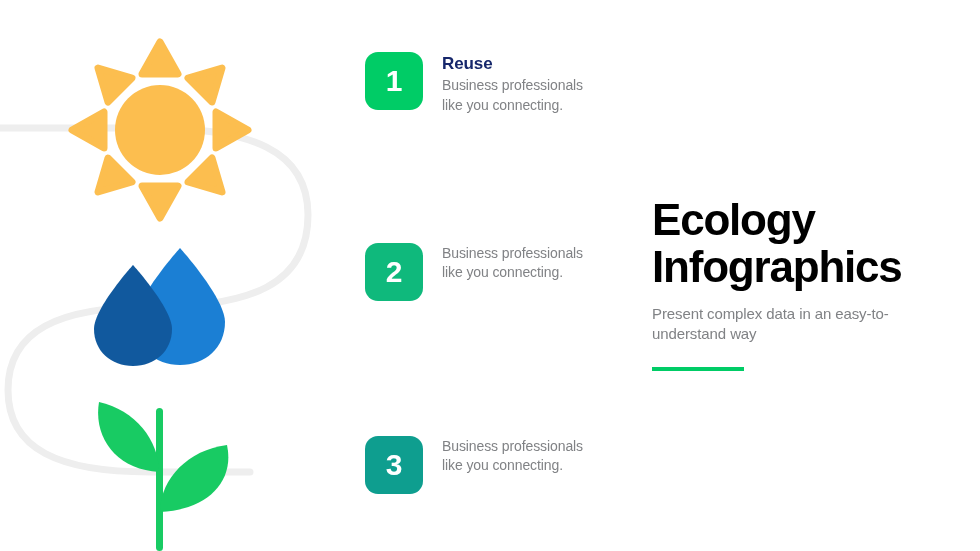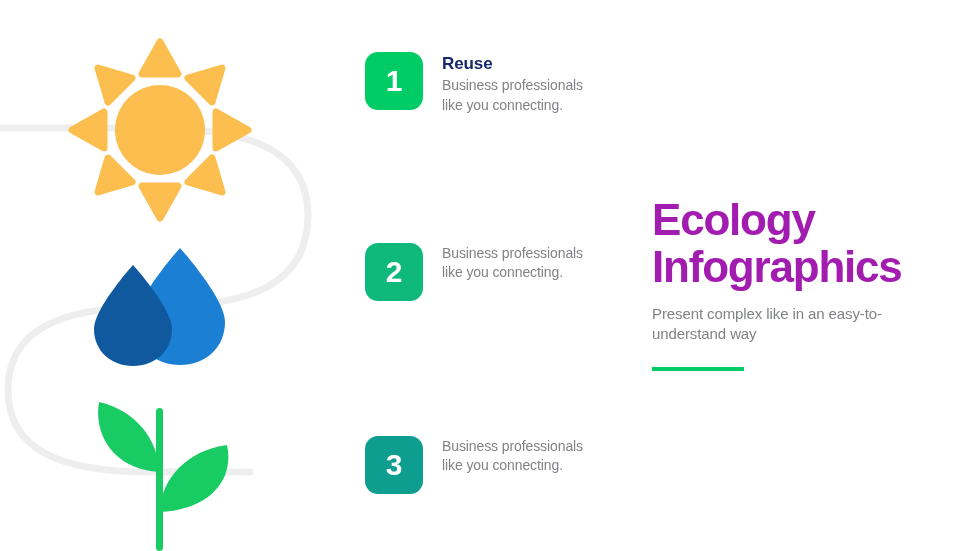--- a/index.html
+++ b/index.html
@@ -233,19 +233,19 @@
 
     <div class="step step-3">
       <div class="step-badge" style="background: rgb(14, 158, 143);">3</div>
       <div class="step-text">
         <div class="step-desc">Business professionals like you connecting.</div>
       </div>
     </div>
   </div>
 
   <div id="title-block">
-    <h1 id="main-title" style="color: #a21caf;">Ecology
+    <h1 id="main-title" style="color: #000000;">Ecology
 Infographics</h1>
-    <p id="subtitle" style="color: rgb(128, 130, 133);">Present complex like in an easy-to-understand way</p>
+    <p id="subtitle" style="color: rgb(128, 130, 133);">Present complex data in an easy-to-understand way</p>
     <div id="accent-bar" style="background: rgb(0, 204, 102);"></div>
   </div>
 
 </div>
 
 </body></html>

